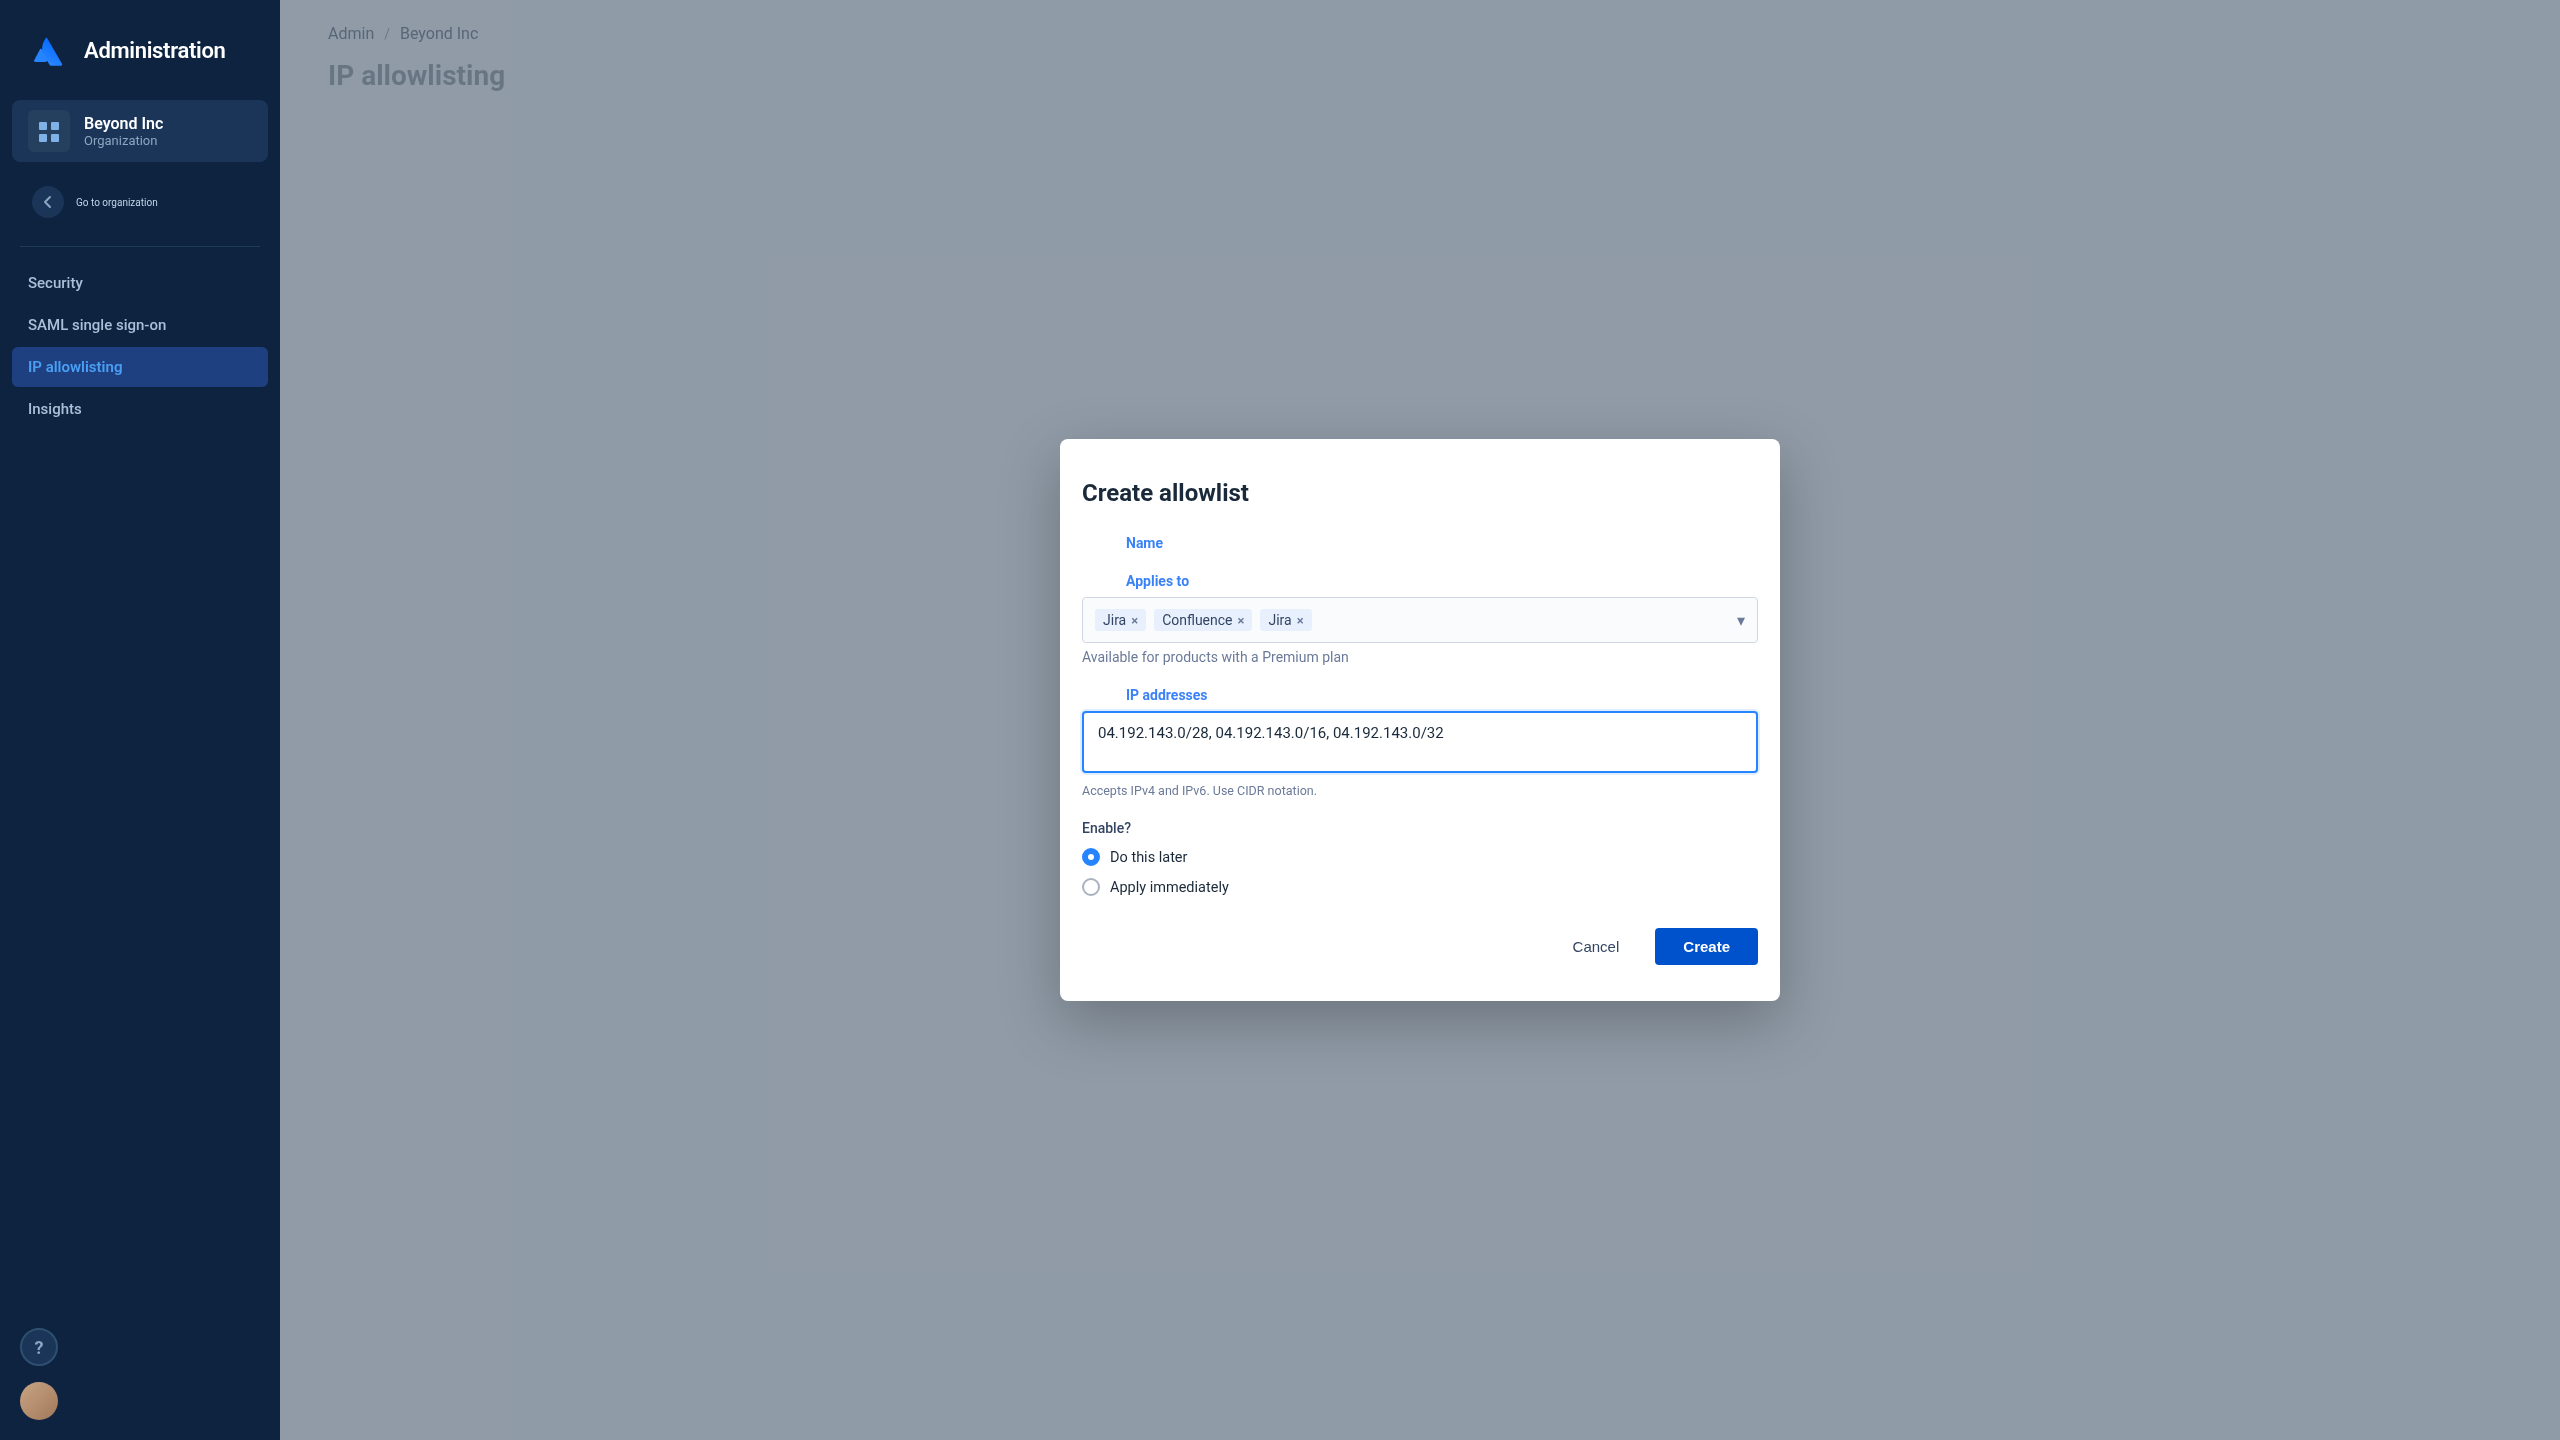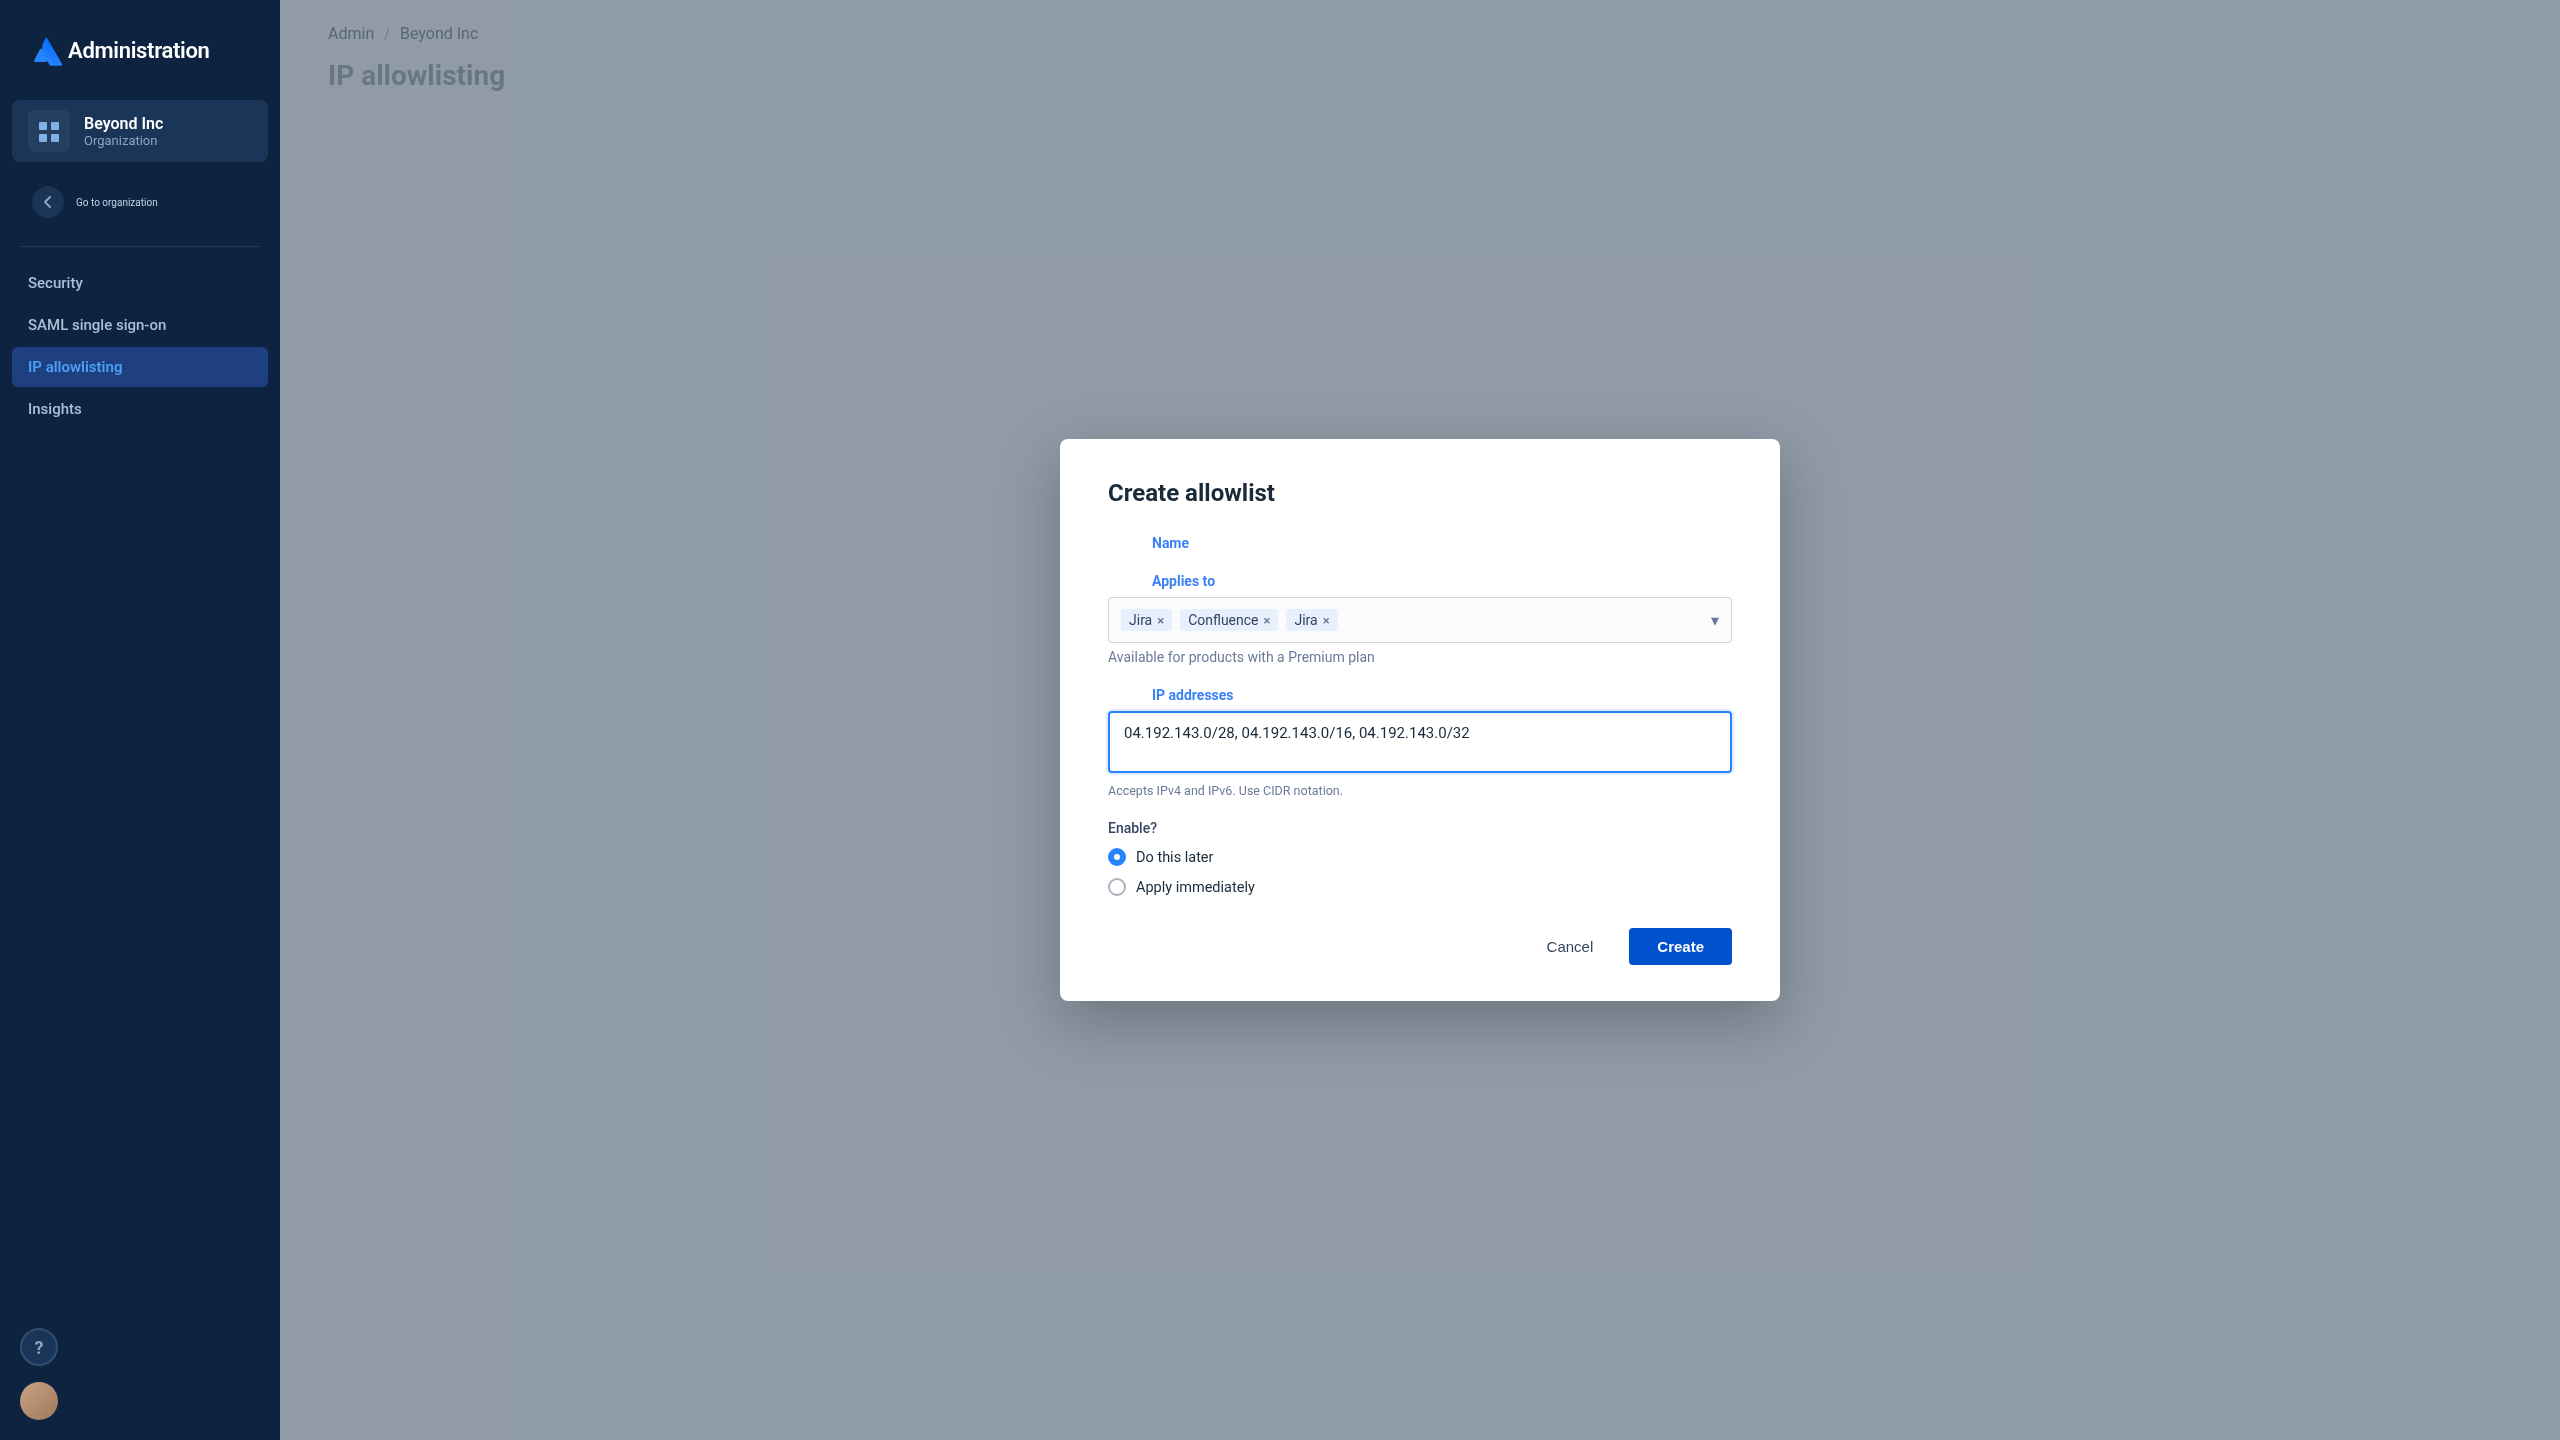--- a/index.html
+++ b/index.html
@@ -20,21 +20,21 @@
       height: 100%;
       display: flex;
       flex-direction: column;
       position: relative;
     }
 
     .sidebar-logo {
       padding: 28px 24px;
       display: flex;
       align-items: center;
-      gap: 0;
+      gap: 16px;
     }
 
     .atlassian-logo {
       width: 44px;
       height: 44px;
       display: flex;
       align-items: center;
       justify-content: center;
     }
 
@@ -242,21 +242,21 @@
       display: flex;
       align-items: center;
       justify-content: center;
       z-index: 100;
     }
 
     .modal {
       background: #ffffff;
       border-radius: 8px;
       width: 720px;
-      padding: 40px 48px 36px;
+      padding: 40px 22px 36px;
       box-shadow: 0 20px 60px rgba(0,0,0,0.25);
       position: relative;
     }
 
     .modal-title {
       font-size: 24px;
       font-weight: 700;
       color: #1a2a3a;
       margin-bottom: 28px;
     }

